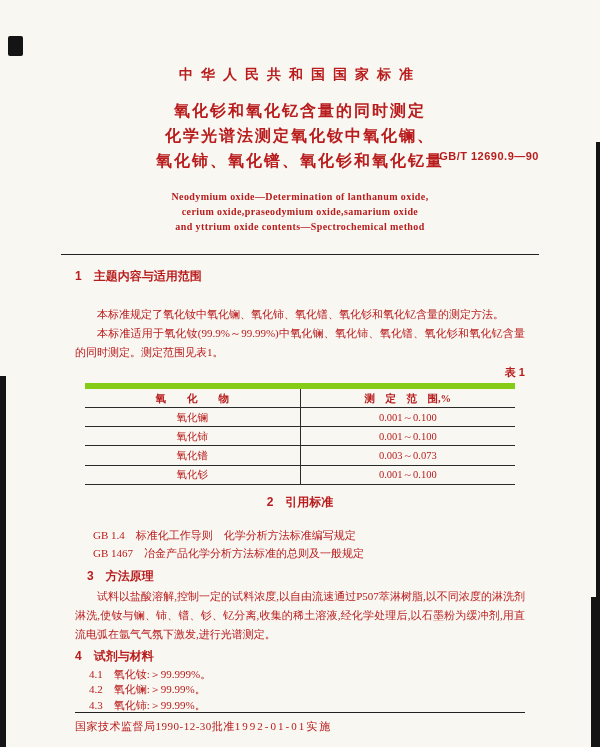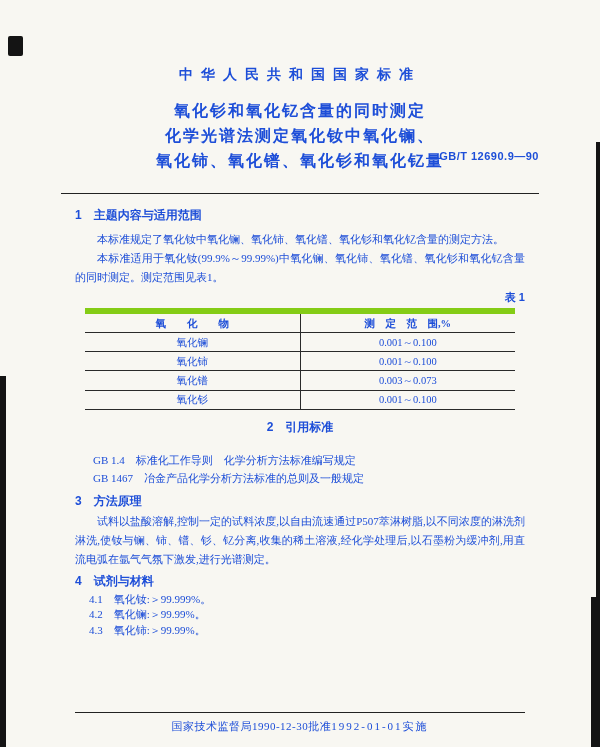--- a/index.html
+++ b/index.html
@@ -1,21 +1,21 @@
 <!DOCTYPE html>
 <html><head>
 <meta charset="utf-8">
 <style>
   * { margin:0; padding:0; box-sizing:border-box; }
   html,body { width:600px; }
   body { background:#e8e6e0; font-family:"Liberation Serif","DejaVu Serif",serif; }
 
   .page {
     position:relative; width:600px; height:747px; margin:0 auto;
-    background:#f8f7f2; color:#1d4ed8; overflow:hidden;
+    background:#f8f7f2; color:#b91c1c; overflow:hidden;
   }
 
   
   .artifact { position:absolute; background:#141414; }
   .a-topleft { left:8px; top:36px; width:15px; height:20px; border-radius:2px; }
   .a-left    { left:0; top:376px; width:6px; height:371px; }
   .a-right   { right:0; top:142px; width:4px; height:605px; }
   .a-rightbottom { right:0; bottom:0; width:9px; height:150px; }
 
   .content { position:absolute; left:75px; right:75px; top:0; bottom:0; }
@@ -44,27 +44,27 @@
   }
 
   .rule { margin:20px -14px 0; border-top:1.5px solid #222; }
 
   .sec-heading {
     font-family:"Liberation Sans","DejaVu Sans",sans-serif;
     font-weight:bold; font-size:12px; line-height:15px;
   }
   .h1 { margin-top:14px; }
   .h2 { margin-top:10px;text-align:center; }
-  .h3 { margin-top:6px; }
+  .h3 { margin-top:6px;margin-left:12px; }
   .h4 { margin-top:5px; }
 
   .para {
     font-size:11px; line-height:19px; text-align:justify; text-indent:2em;
   }
-  .p1 { margin-top:7px; }
+  .p1 { margin-top:21px; }
 
   .table-caption {
     margin-top:3px; text-align:right;
     font-family:"Liberation Sans","DejaVu Sans",sans-serif;
     font-weight:bold; font-size:11px; line-height:15px;
   }
 
   table.t1 {
     width:calc(100% - 20px); margin:3px auto 0;
     border-collapse:collapse; border-top:6px solid #84cc16;
@@ -79,21 +79,21 @@
 
   .ref-item  { margin-left:18px; font-size:11px; line-height:18.5px; }
   .refs { margin-top:16px; }
   .p3 { margin-top:3px; }
   .reagents { margin-top:3px; }
   .reagent-item { margin-left:14px; font-size:11px; line-height:15.5px; }
 
   .footer {
     position:absolute; left:0; right:0; bottom:13px;
     border-top:1.5px solid #222; padding-top:6px;
-    display:flex; justify-content:center; align-items:baseline;
+    display:flex; justify-content:flex-start; align-items:baseline;
     font-size:11px; letter-spacing:0.5px;
   }
   .footer .impl { letter-spacing:2px; }
 </style>
 </head>
 <body>
 
 <div class="page">
 
   <div class="artifact a-topleft"></div>
@@ -106,20 +106,25 @@
     <div class="org-title">中华人民共和国国家标准</div>
 
     <div class="title-block">
       <div>氧化钐和氧化钇含量的同时测定</div>
       <div>化学光谱法测定氧化钕中氧化镧、</div>
       <div>氧化铈、氧化镨、氧化钐和氧化钇量</div>
     </div>
 
     <div class="std-number">GB/T 12690.9—90</div>
 
+    <div class="en-title">
+      <div>Neodymium oxide—Determination of lanthanum oxide,</div>
+      <div>cerium oxide,praseodymium oxide,samarium oxide</div>
+      <div>and yttrium oxide contents—Spectrochemical method</div>
+    </div>
 
     <div class="rule"></div>
 
     <div class="sec-heading h1">1　主题内容与适用范围</div>
     <div class="para p1">本标准规定了氧化钕中氧化镧、氧化铈、氧化镨、氧化钐和氧化钇含量的测定方法。</div>
     <div class="para">本标准适用于氧化钕(99.9%～99.99%)中氧化镧、氧化铈、氧化镨、氧化钐和氧化钇含量的同时测定。测定范围见表1。</div>
 
     <div class="table-caption">表 1</div>
 
     <table class="t1">

